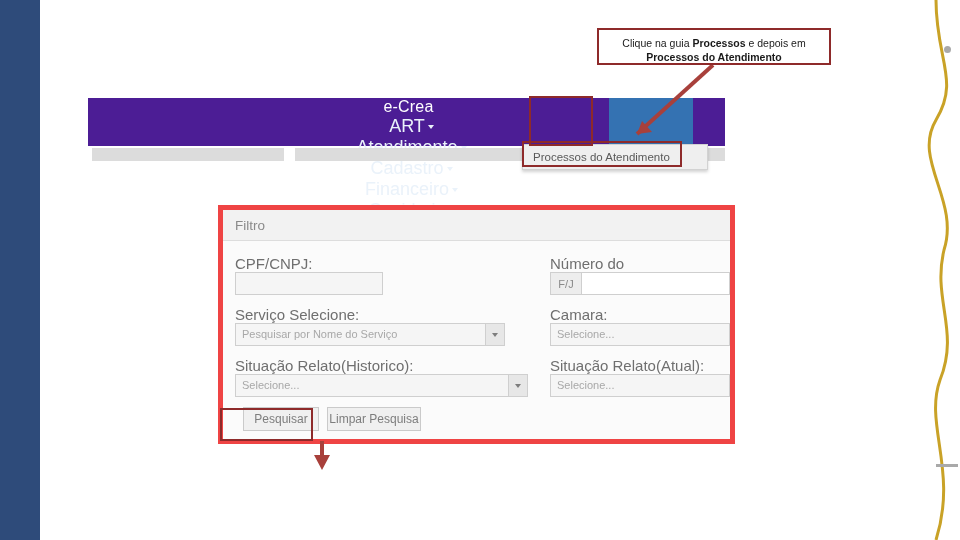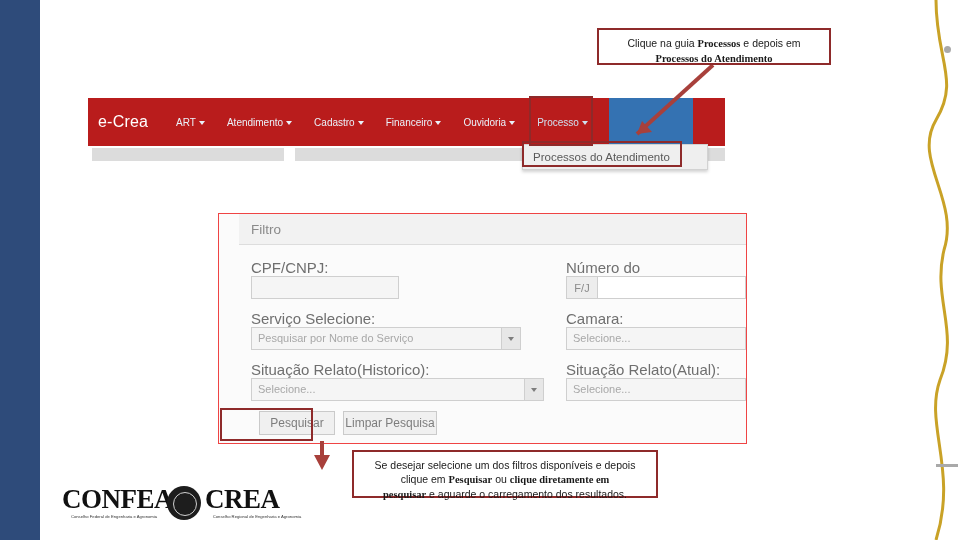--- a/index.html
+++ b/index.html
@@ -52,35 +52,36 @@
     position: absolute;
     left: 88px; top: 98px;
     width: 637px; height: 356px;
   }
 
   
   .navbar {
     position: absolute;
     left: 0; top: 0;
     width: 637px; height: 48px;
-    background: #b91c1c;
-    display: flex;
-    align-items: center;
-    padding-left: 10px;
-    box-sizing: border-box;
+    background: #4c1d95;
+    display: flex;
+    align-items: center;
+    padding-left: 32px;
+    box-sizing: border-box;
+    flex-direction: column;
   }
   .brand {
     color: #ffffff;
     font-size: 16px;
     margin-right: 28px;
     letter-spacing: .2px;
   }
   .navitem {
     color: #eaf2fa;
-    font-size: 10px;
+    font-size: 18px;
     margin-right: 22px;
     white-space: nowrap;
   }
   .navitem.active {
     color: #cfe0ef;
   }
   .caret {
     display: inline-block;
     margin-left: 3px;
     border-left: 3.5px solid transparent;
@@ -127,25 +128,24 @@
     left: 0; top: 72px;
     width: 637px;
     text-align: center;
     color: #58585a;
     font-size: 22px;
   }
 
   
   .panel {
     position: absolute;
-    left: 130px; top: 115px;
+    left: 130px; top: 107px;
     width: 507px;
     background: #fbfbfb;
-    border: 1px solid #ef4444;
-    padding-left: 20px;
+    border: 5px solid #ef4444;
   }
   .panel-head {
     height: 30px;
     background: #f2f2f2;
     border-bottom: 1px solid #dddddd;
     display: flex;
     align-items: center;
     padding-left: 12px;
     color: #8a8a8a;
     font-size: 13.5px;
@@ -226,21 +226,21 @@
   .callout {
     position: absolute;
     background: #ffffff;
     border: 2px solid #8e2a2a;
     box-sizing: border-box;
     font-size: 10.5px;
     color: #1a1a1a;
     line-height: 1.35;
     padding: 6px 8px;
   }
-  .callout b { font-weight: bold; font-family: Liberation Serif, serif; }
+  .callout b { font-weight: bold; }
   .c-top { left: 597px; top: 28px; width: 234px; height: 37px; text-align: center; }
   .c-bottom { left: 352px; top: 450px; width: 306px; height: 48px; text-align: center; }
 
   .arrow-svg { position: absolute; left: 0; top: 0; width: 960px; height: 540px; pointer-events: none; }
 
   
   .footer {
     position: absolute;
     left: 62px; top: 484px;
     width: 250px; height: 46px;
@@ -385,27 +385,15 @@
     <polygon points="637,134 652,132 642,121" fill="#a8403b"></polygon>
     <line x1="322" y1="441" x2="322" y2="462" stroke="#a8403b" stroke-width="4"></line>
     <polygon points="322,470 314,455 330,455" fill="#a8403b"></polygon>
   </svg>
 
   <div class="callout c-top">
     <span>Clique na guia </span><b>Processos</b><span> e depois em</span><br>
     <b>Processos do Atendimento</b>
   </div>
 
-  <div class="callout c-bottom">
-    <span>Se desejar selecione um dos filtros disponíveis e depois</span><br>
-    <span>clique em </span><b>Pesquisar</b><span> ou </span><b>clique diretamente em</b><br>
-    <b>pesquisar</b><span> e aguarde o carregamento dos resultados.</span>
-  </div>
-
-  <div class="footer">
-    <div class="confea-word">CONFEA</div>
-    <div class="seal"></div>
-    <div class="crea-word">CREA</div>
-    <div class="sub left">Conselho Federal de Engenharia e Agronomia</div>
-    <div class="sub right">Conselho Regional de Engenharia e Agronomia</div>
-  </div>
+
 
 </div>
 
 </body></html>

